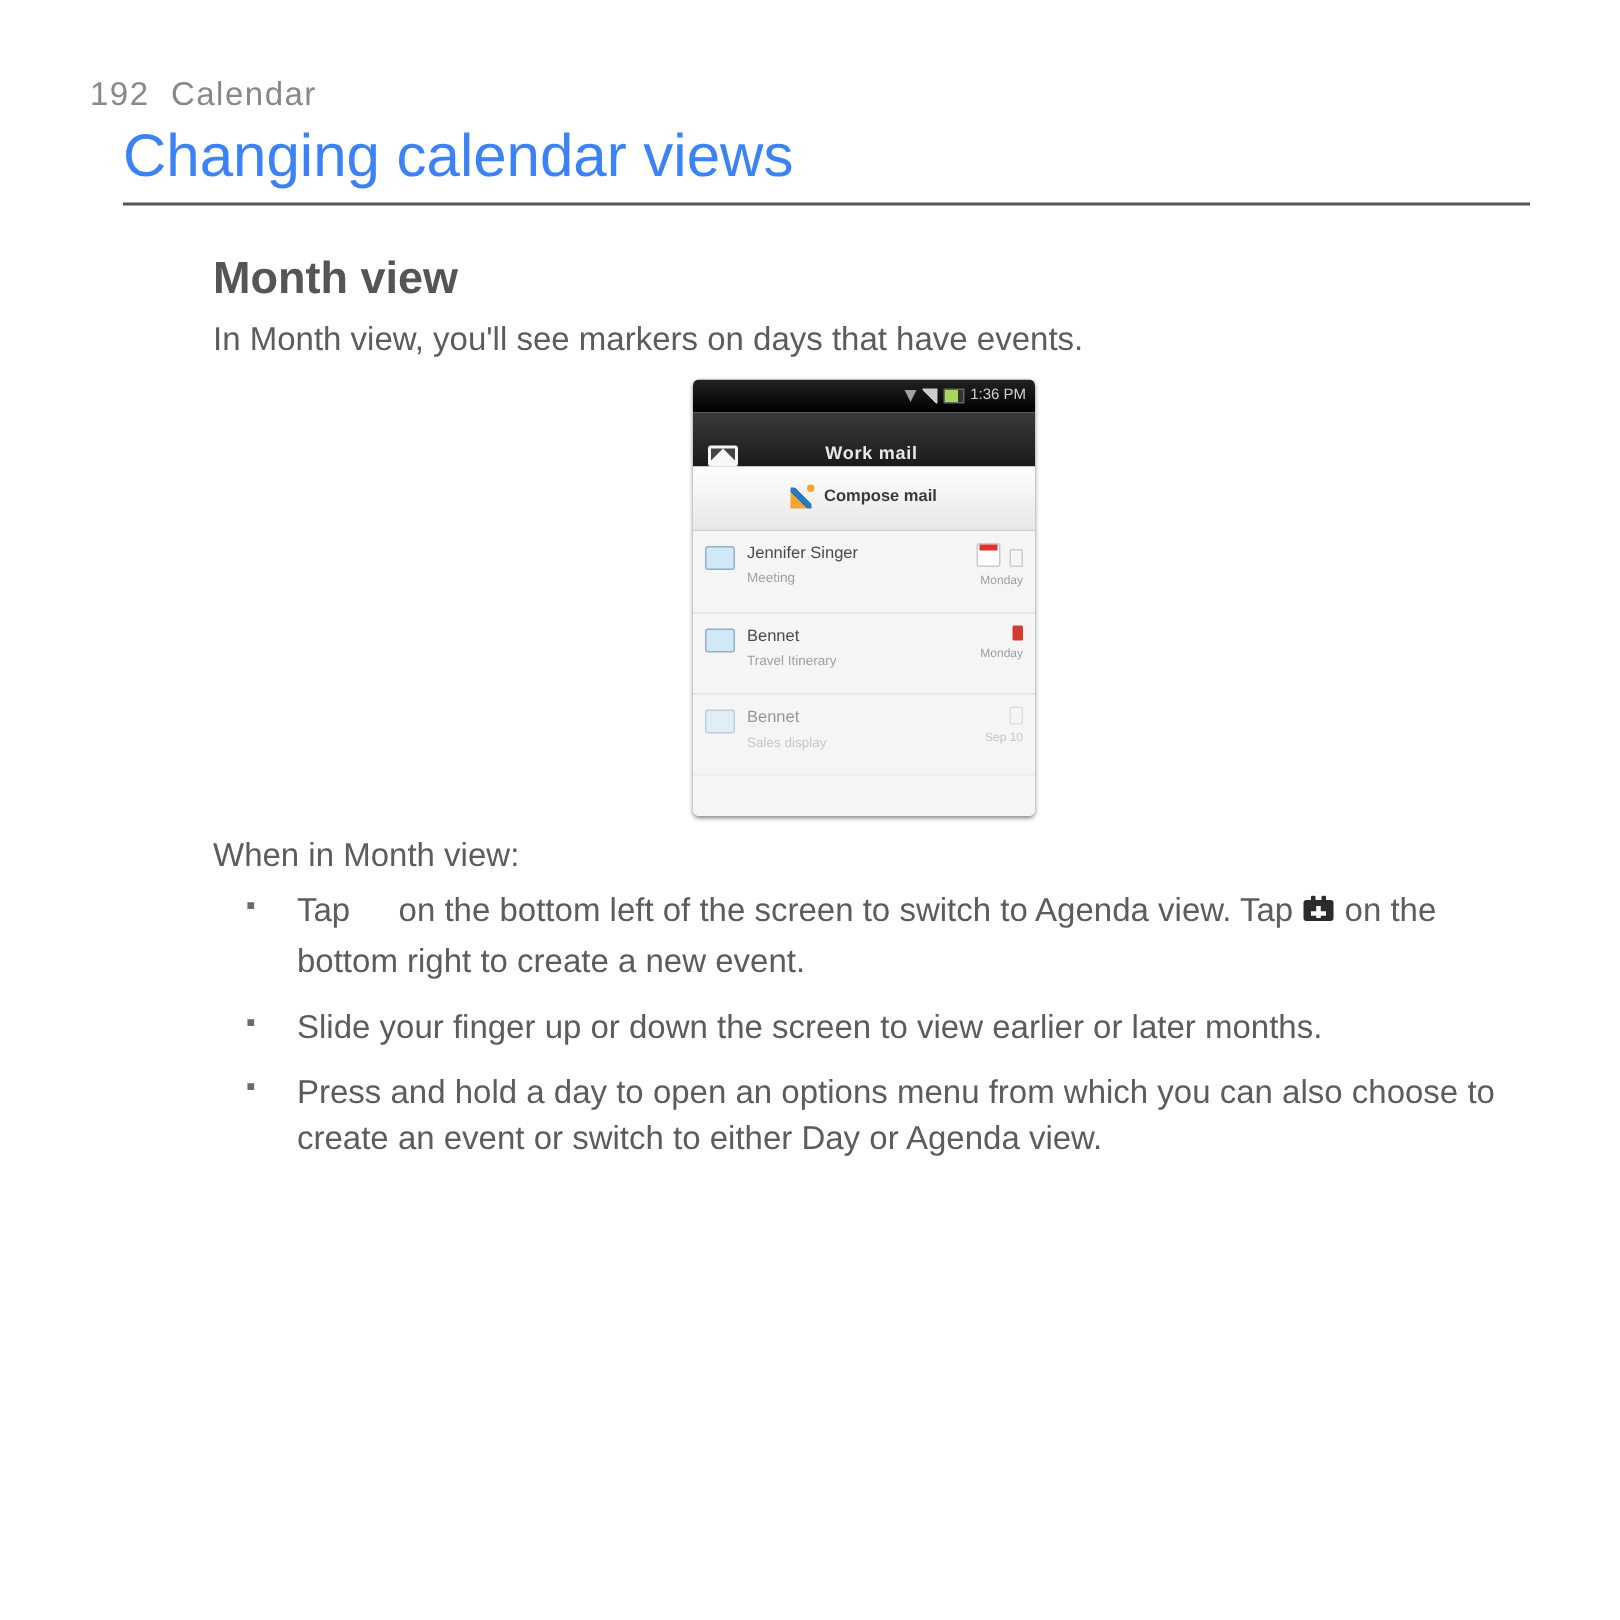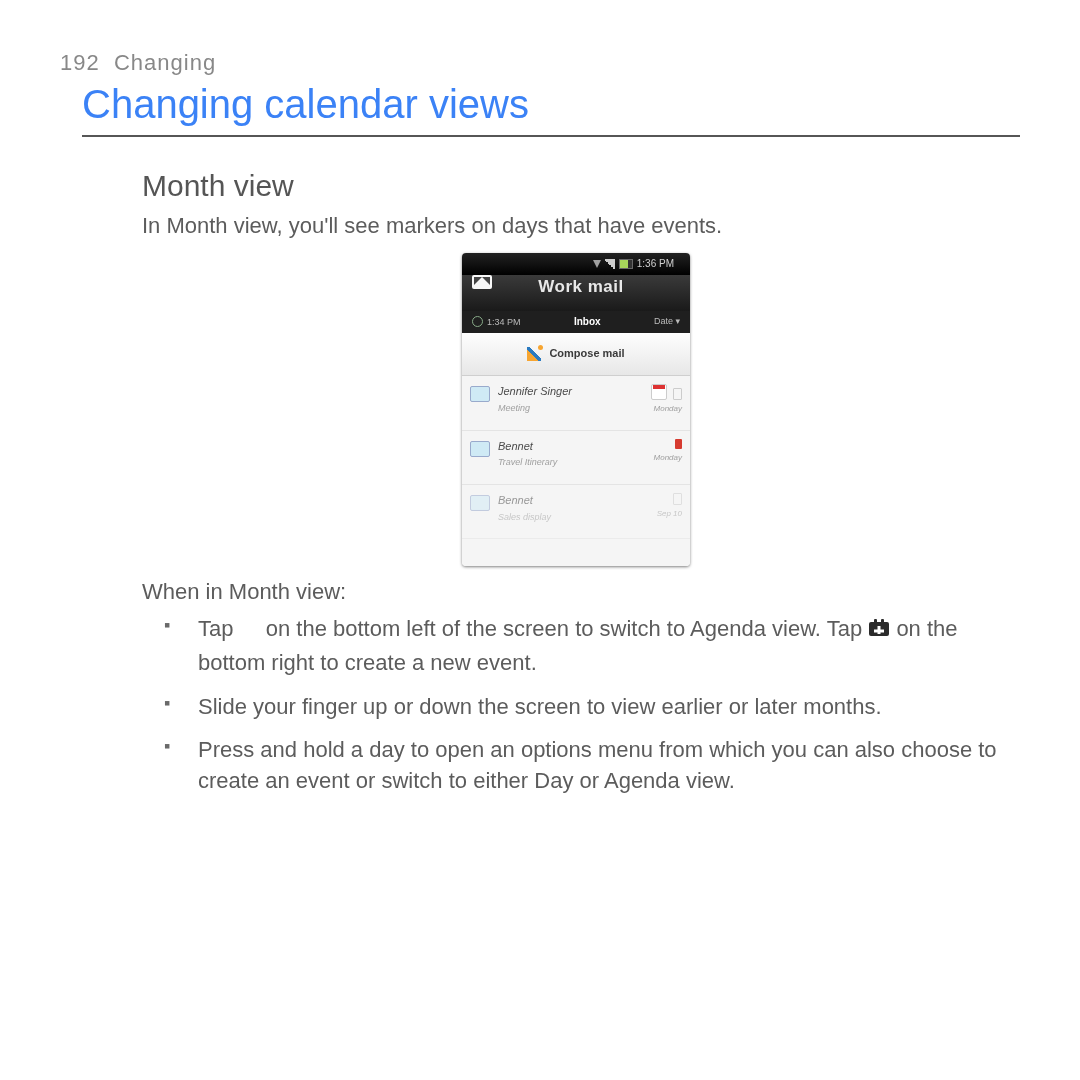--- a/index.html
+++ b/index.html
@@ -37,21 +37,21 @@
   .body {
     margin-left: 82px;
     margin-right: 10px;
     font-size: 22px;
     line-height: 1.42;
     color: #5c5c5c;
   }
   .h2 {
     font-size: 30px;
     color: #555;
-    font-weight: 400;
+    font-weight: 700;
     margin: 28px 0 2px 0;
   }
   ul.bul {
     margin: 6px 0 0 0;
     padding-left: 56px;
   }
   ul.bul li {
     list-style: none;
     position: relative;
     margin-bottom: 12px;
@@ -77,33 +77,33 @@
     box-shadow: 0 1px 3px rgba(0,0,0,0.5);
     font-family: Arial, Helvetica, sans-serif;
   }
   .p-status {
     height: 22px;
     background: linear-gradient(#222, #000);
     color: #d0d0d0;
     text-align: right;
     font-size: 10px;
     line-height: 22px;
-    padding: 0 16px;
+    padding: 0 6px;
     display:flex; justify-content:flex-end; gap:4px; align-items:center;
   }
   .mini-bars { width:10px; height:10px; background:linear-gradient(to top right, transparent 0 45%, #ccc 45% 100%); }
   .mini-batt { width:12px; height:8px; background:linear-gradient(90deg,#a7d65b 70%, #333 70%); border:1px solid #666; }
   .mini-down { width:0;height:0;border-left:4px solid transparent;border-right:4px solid transparent;border-top:8px solid #a0a0a0; }
   .p-title {
     background: linear-gradient(#3a3a3a, #1a1a1a);
     height: 36px;
     display: flex;
-    align-items: flex-start;
+    align-items: flex-end;
     color: #e5e5e5;
-    font-size: 17px;
+    font-size: 12px;
     gap: 24px;
   }
   .env-icon {
     width: 20px; height: 14px;
     background: #f7f7f7;
     border-radius: 2px;
     position: relative;
     margin: 0 10px;
   }
   .env-icon::after {
@@ -132,41 +132,41 @@
   .pen {
     width:14px;height:14px;margin-right:8px;
     background:linear-gradient(45deg,#f7a531 40%, #2a7ac0 40% 60%, transparent 60%);
     transform:rotate(0deg);
     position:relative;
   }
   .pen::after{content:"";position:absolute;right:-2px;top:-2px;width:5px;height:5px;background:#f7a531;border-radius:50%;}
   .p-list { background:#f5f5f5; min-height:190px; }
   .p-row {
     display:flex; padding:8px 8px 15px 8px; border-bottom:1px solid #e4e4e4;
-    font-size:10px; color:#6f6f6f;font-style:italic;
+    font-size:10px; color:#6f6f6f;
   }
   .p-row .mail-ic{
     width:18px;height:14px;background:#cfeaf5;border:1px solid #9ac; margin-right:8px;margin-top:2px;border-radius:2px;position:relative;
   }
   .p-row .info{flex:1;}
   .p-row .name{font-size:11px;color:#4b4b4b;}
   .p-row .subj{font-size:9px;color:#a0a0a0;margin-top:2px;}
   .p-row .meta{width:38px;text-align:right;font-size:8px;color:#a0a0a0;}
   .p-row .cal-badge{display:inline-block;width:14px;height:14px;background:#fff;border:1px solid #ccc;border-radius:2px;position:relative;}
   .p-row .cal-badge::before{content:"";position:absolute;left:1px;right:1px;top:0;height:4px;background:#d33;}
   .p-row .flag-red{display:inline-block;width:7px;height:10px;background:#d63b30;margin-left:6px;border-radius:1px;}
   .p-row .flag-blank{display:inline-block;width:7px;height:10px;border:1px solid #ccc;margin-left:6px;border-radius:1px;}
   .p-row.fade{opacity:.55;}
 </style>
 </head>
 <body>
 
 <div class="page">
   <div class="hdr-line">
-    <span>192</span>&nbsp;&nbsp;<span>Changing</span>
+    <span>192</span>&nbsp;&nbsp;<span>Calendar</span>
   </div>
 
   <h1 class="h1">Changing calendar views</h1>
   <hr class="rule">
 
   <div class="body">
 
     <div class="h2">Month view</div>
     <div>In Month view, you'll see markers on days that have events.</div>
 
@@ -174,28 +174,20 @@
       <div class="p-status">
         <span class="mini-down"></span>
         <span class="mini-bars"></span>
         <span class="mini-batt"></span>
         <span>1:36 PM</span>
       </div>
       <div class="p-title">
         <span class="env-icon"></span>
         <span class="p-title-text">Work mail</span>
         <span style="width:30px"></span>
-      </div>
-      <div class="p-sub">
-        <span class="sync">
-            <span class="sync-arrow"></span>
-            <span>1:34 PM</span>
-          </span>
-        <span class="mid">Inbox</span>
-        <span>Date ▾</span>
       </div>
       <div class="p-compose">
         <span class="pen"></span>
         <span>Compose mail</span>
       </div>
       <div class="p-list">
         <div class="p-row">
           <div class="mail-ic"></div>
           <div class="info">
             <div class="name">Jennifer Singer</div>

